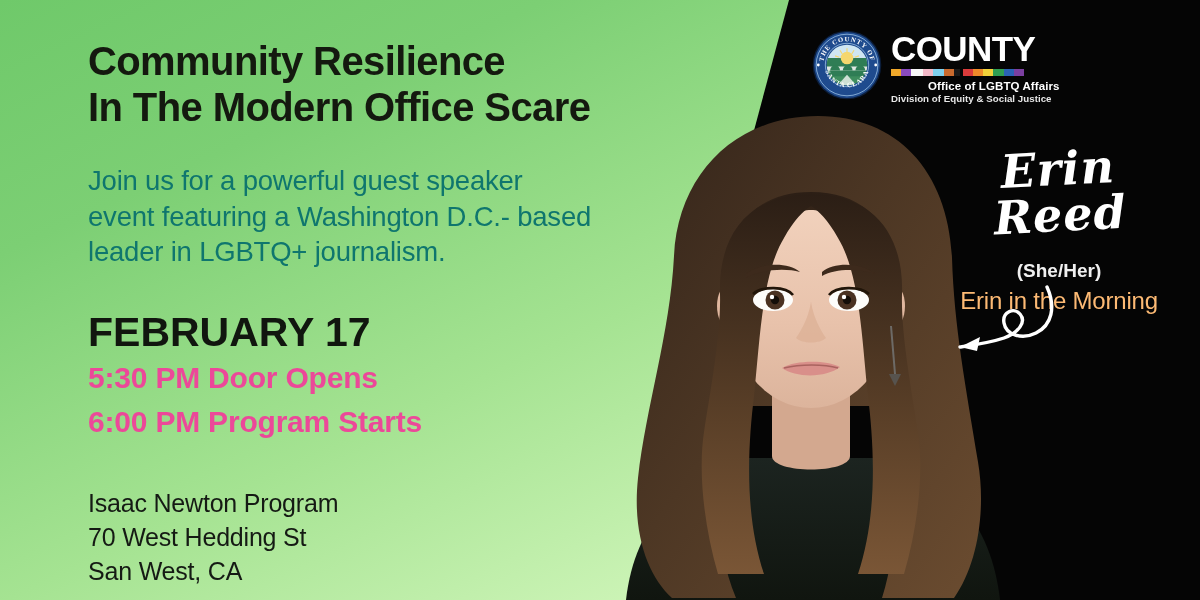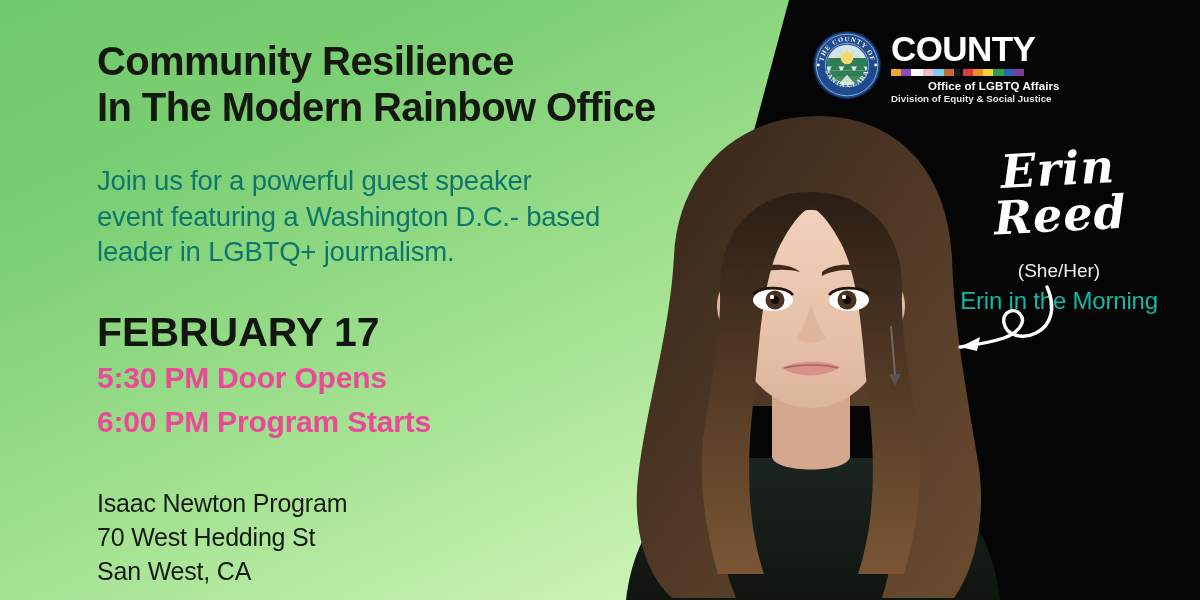--- a/index.html
+++ b/index.html
@@ -13,21 +13,21 @@
   
   .bg-black{position:absolute;inset:0;background:#050505;}
   .bg-green{
     position:absolute;inset:0;
     background:linear-gradient(155deg,#6fc96a 0%,#7ccf74 22%,#a5e392 52%,#cdf4b7 78%,#ddfbc8 100%);
     -webkit-clip-path:polygon(0 0, 789px 0, 628px 600px, 0 600px);
     clip-path:polygon(0 0, 789px 0, 628px 600px, 0 600px);
   }
 
   
-  .left-col{position:absolute;left:97px;top:38px;width:640px;color:#131813;}
+  .left-col{position:absolute;left:88px;top:38px;width:640px;color:#131813;}
   .headline{
     font-size:40px;font-weight:bold;line-height:1.16;letter-spacing:-0.6px;
     color:#14190f;margin:0;
   }
   .headline .l2{display:block;}
   .lede{
     margin:32px 0 0 0;font-size:27.5px;line-height:1.30;font-weight:400;
     color:#0f766e;letter-spacing:-0.2px;max-width:600px;
   }
   .date-block{margin:42px 0 0 0;}
@@ -56,40 +56,40 @@
   .logo-line1{font-size:11.5px;font-weight:bold;color:#ffffff;margin-top:4px;letter-spacing:0.1px;margin-left:37px;}
   .logo-line2{font-size:9.7px;font-weight:bold;color:#e8e8e8;margin-top:1px;letter-spacing:0.05px;}
 
   
   .speaker{position:absolute;left:930px;top:146px;width:258px;text-align:center;color:#fff;}
   .speaker-name{
     font-family:"DejaVu Serif",serif;
     font-style:italic;font-weight:bold;font-size:46px;line-height:1;
     letter-spacing:1px;color:#fff;transform:rotate(-3deg);
   }
-  .speaker-pronouns{font-size:19px;color:#f0f0f0;margin-top:22px;font-weight:400;}
-  .speaker-handle{font-size:24px;color:#14b8a6;margin-top:5px;font-weight:400;letter-spacing:-0.2px;}
+  .speaker-pronouns{font-size:19px;color:#f0f0f0;margin-top:22px;font-weight:700;}
+  .speaker-handle{font-size:24px;color:#fdba74;margin-top:5px;font-weight:400;letter-spacing:-0.2px;}
   .arrow-wrap{position:absolute;left:944px;top:281px;width:130px;height:86px;}
 
   
   .portrait{position:absolute;left:586px;top:106px;width:450px;height:494px;}
 </style>
 </head>
 <body>
 
 <div id="flyer">
 
   <div class="bg-black"></div>
   <div class="bg-green"></div>
 
   <div class="left-col">
 
     <h1 class="headline">
       <span>Community Resilience</span>
-      <span class="l2">In The Modern Rainbow Office</span>
+      <span class="l2">In The Modern Office Scare</span>
     </h1>
 
     <p class="lede">
       <span>Join us for a powerful guest speaker</span><br>
       <span>event featuring a Washington D.C.- based</span><br>
       <span>leader in LGBTQ+ journalism.</span>
     </p>
 
     <div class="date-block">
       <div class="date-big">FEBRUARY 17</div>

